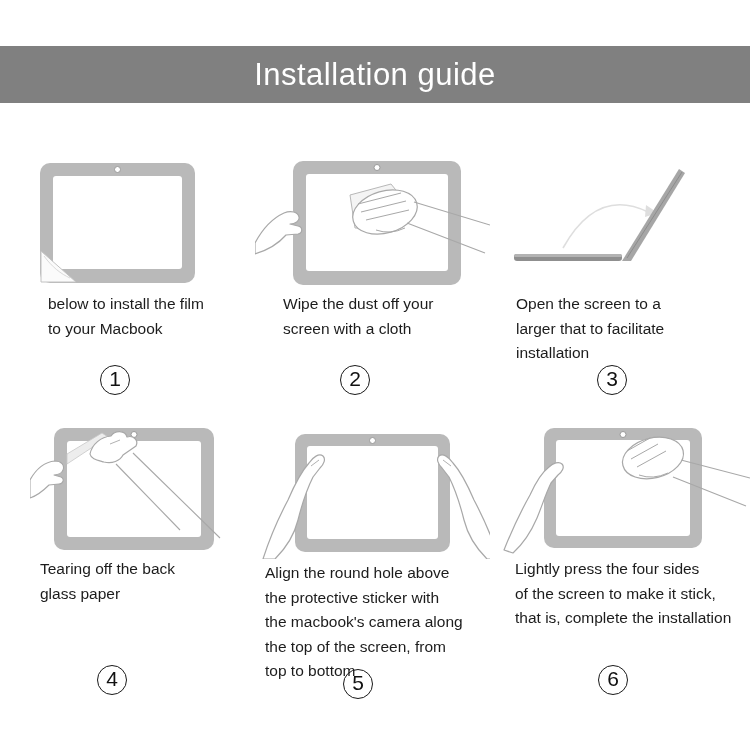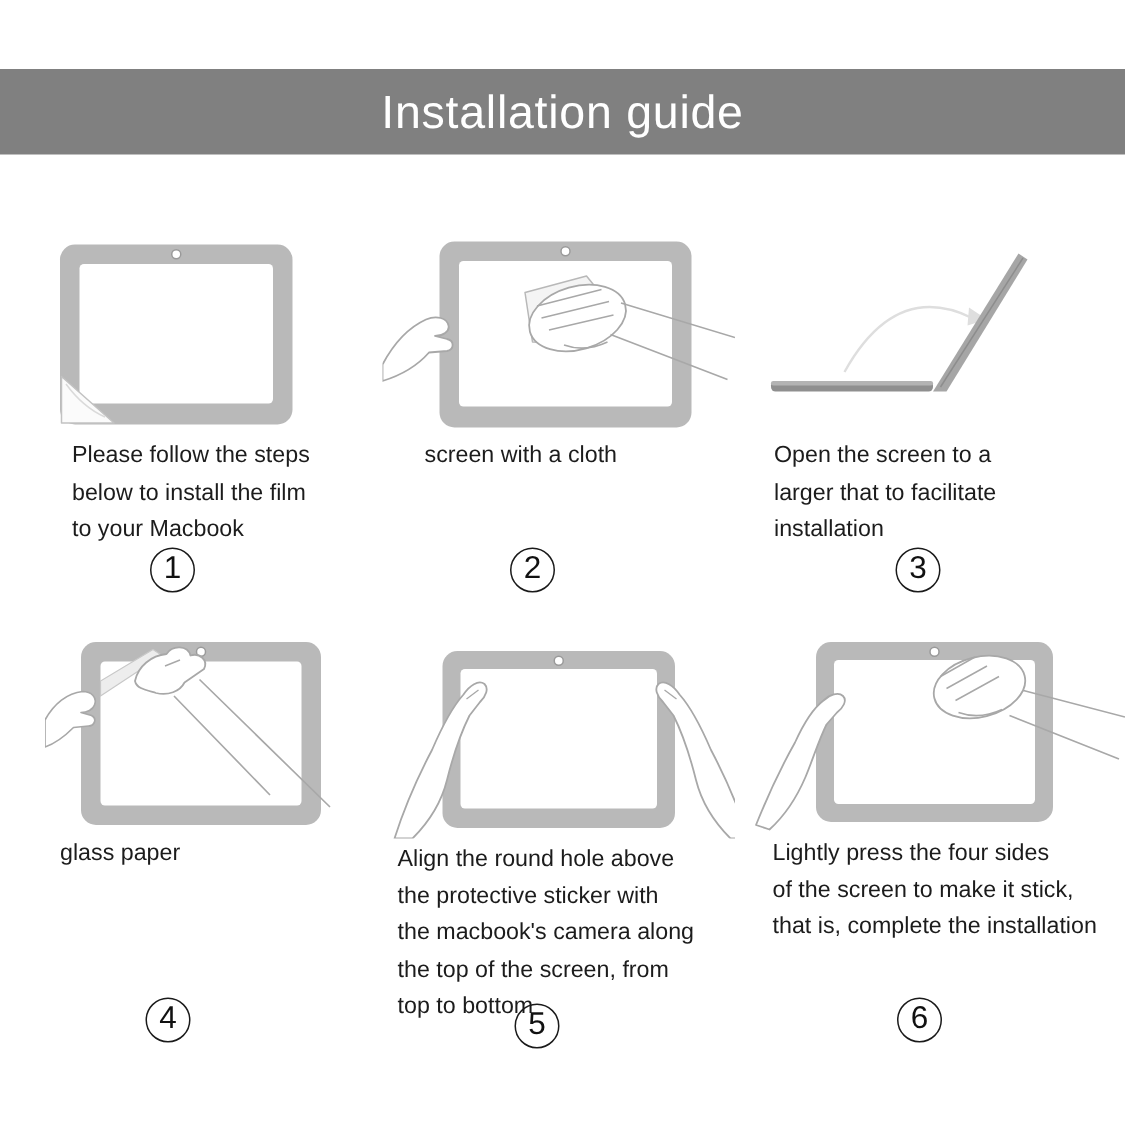--- a/index.html
+++ b/index.html
@@ -27,21 +27,20 @@
 
   <div class="cell" style="left:30px;top:155px;width:200px;height:250px">
     <svg class="illus" width="200" height="135" viewBox="0 0 200 135">
       <rect x="10" y="8" width="155" height="120" rx="10" fill="#b9b9b9"></rect>
       <rect x="23" y="21" width="129" height="93" rx="3" fill="#ffffff"></rect>
       <circle cx="87.5" cy="14.5" r="3" fill="#ffffff" stroke="#9a9a9a" stroke-width="1"></circle>
       <path d="M11 96 L46 127 L11 127 Z" fill="#fbfbfb" stroke="#c2c2c2" stroke-width="1" stroke-linejoin="round"></path>
       <path d="M14 101 C22 112 31 119 40 123" fill="none" stroke="#dadada" stroke-width="1"></path>
     </svg>
     <div class="cap" style="padding-left:18px">
-      <span>Please follow the steps</span>
       <span>below to install the film</span>
       <span>to your Macbook</span>
       <span></span>
       <span></span>
     </div>
     <div class="num" style="left:70px;top:210px">
       <span>1</span>
     </div>
   </div>
 
@@ -51,20 +50,21 @@
       <rect x="51" y="19" width="142" height="97" rx="3" fill="#ffffff"></rect>
       <circle cx="122" cy="12.5" r="3" fill="#ffffff" stroke="#9a9a9a" stroke-width="1"></circle>
       <path d="M0 88 C8 73 18 63 29 58 C36 55 43 57 44 62 C45 66 40 69 35 69 L43 71 C48 72 48 78 43 79 L31 80 C24 88 13 95 0 99 Z" fill="#ffffff" stroke="#a8a8a8" stroke-width="1.2" stroke-linejoin="round"></path>
       <path d="M95 40 L136 29 L153 50 L138 74 L100 73 Z" fill="#f4f4f4" stroke="#b8b8b8" stroke-width="1" stroke-linejoin="round"></path>
       <ellipse cx="130" cy="57" rx="33" ry="21" transform="rotate(-16 130 57)" fill="#ffffff" stroke="#a8a8a8" stroke-width="1.2"></ellipse>
       <path d="M103 49 L146 38 M106 57 L151 46 M111 65 L154 55" stroke="#a8a8a8" stroke-width="1" fill="none"></path>
       <path d="M121 75 Q135 80 150 73" stroke="#a8a8a8" stroke-width="1" fill="none"></path>
       <path d="M159 47 L235 70 M152 68 L230 98" stroke="#a8a8a8" stroke-width="1.1" fill="none"></path>
     </svg>
     <div class="cap" style="padding-left:28px">
+      <span>Wipe the dust off your</span>
       <span>screen with a cloth</span>
       <span></span>
       <span></span>
       <span></span>
     </div>
     <div class="num" style="left:85px;top:210px">
       <span>2</span>
     </div>
   </div>
 
@@ -94,20 +94,21 @@
       <rect x="24" y="8" width="160" height="122" rx="10" fill="#b9b9b9"></rect>
       <rect x="37" y="21" width="134" height="96" rx="3" fill="#ffffff"></rect>
       <circle cx="104" cy="14.5" r="3" fill="#ffffff" stroke="#9a9a9a" stroke-width="1"></circle>
       <polygon points="37,44 78,17 72,13 37,34" fill="#ededed" stroke="#c8c8c8" stroke-width="0.8"></polygon>
       <path d="M86 44 L150 110 M103 33 L190 118" stroke="#a8a8a8" stroke-width="1.1" fill="none"></path>
       <path d="M60 34 C62 24 71 17 81 16 C85 10 95 10 97 17 C103 15 109 20 106 26 L93 35 C90 41 82 44 74 42 C67 40 61 39 60 34 Z" fill="#ffffff" stroke="#a8a8a8" stroke-width="1.2" stroke-linejoin="round"></path>
       <path d="M80 24 L90 20" stroke="#a8a8a8" stroke-width="0.9"></path>
       <path d="M0 60 C6 49 15 42 25 41 C31 41 35 45 33 50 C32 53 28 55 24 55 L31 57 C35 59 33 64 29 64 L19 65 C13 71 6 76 0 78 Z" fill="#ffffff" stroke="#a8a8a8" stroke-width="1.1" stroke-linejoin="round"></path>
     </svg>
     <div class="cap" style="padding-left:10px">
+      <span>Tearing off the back</span>
       <span>glass paper</span>
       <span></span>
       <span></span>
       <span></span>
     </div>
     <div class="num" style="left:67px;top:245px">
       <span>4</span>
     </div>
   </div>
 

